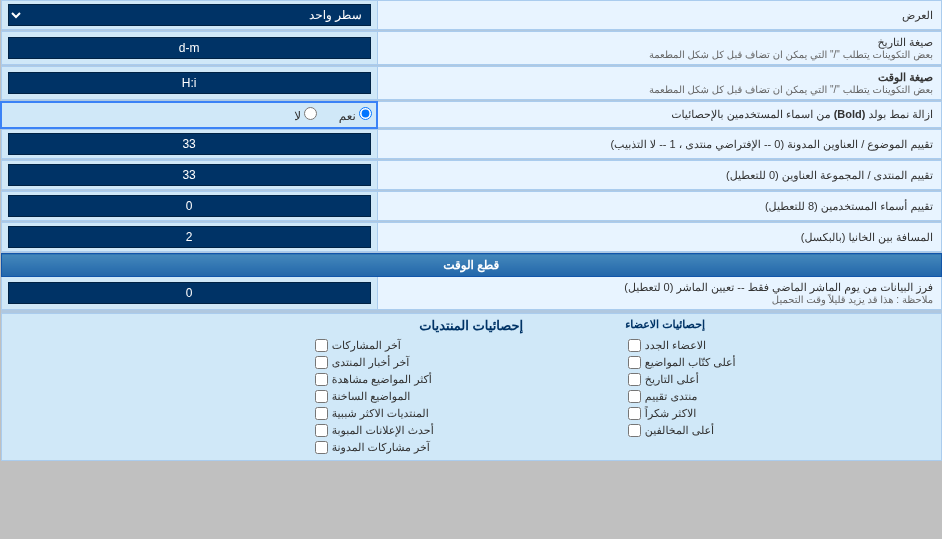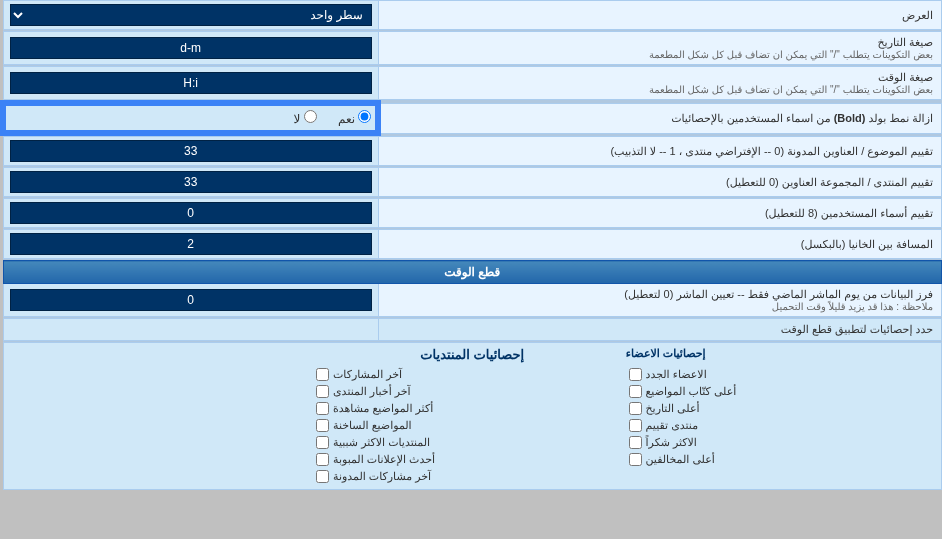--- a/index.html
+++ b/index.html
@@ -54,21 +54,21 @@
       color: #ffffff;
       border: 1px solid #002244;
       padding: 2px 4px;
       font-size: 12px;
       width: 100%;
     }
 
     .radio-row {
       background: #d0e8f8;
       padding: 4px 0;
-      border: 6px solid #3b82f6;
+      border: 2px solid #3b82f6;
       text-align: right;
       vertical-align: middle;
     }
 
     .radio-label {
       margin: 0 4px;
       color: #333;
     }
 
     .checkbox-section {
@@ -139,21 +139,21 @@
       <input type="text" class="input-field" value="d-m" style="">
     </td>
   </tr>
 
   <tr>
         <td colspan="2" style="height:2px; background:#b0c8e0;"></td>
       </tr>
 
   <tr>
     <td class="row-label">
-      <div style="font-weight:normal;">صيغة الوقت</div>
+      <div style="font-weight:bold;">صيغة الوقت</div>
       <div class="row-label-sub">بعض التكوينات يتطلب "/" التي يمكن ان تضاف قبل كل شكل المطعمة</div>
     </td>
     <td class="row-input">
       <input type="text" class="input-field" value="H:i" style="">
     </td>
   </tr>
 
   <tr>
         <td colspan="2" style="height:2px; background:#b0c8e0;"></td>
       </tr>
@@ -242,26 +242,20 @@
     </td>
     <td class="row-input">
       <input type="text" class="input-field" value="0" style="">
     </td>
   </tr>
 
   <tr>
         <td colspan="2" style="height:2px; background:#b0c8e0;"></td>
       </tr>
 
-  <tr>
-    <td class="limit-row-label">
-      <span>حدد إحصائيات لتطبيق قطع الوقت</span>
-    </td>
-    <td class="row-input"></td>
-  </tr>
 
   <tr>
         <td colspan="2" style="height:2px; background:#b0c8e0;"></td>
       </tr>
 
   <tr>
     <td colspan="2" class="checkbox-section">
 
       <div style="display:flex; justify-content:space-between; margin-bottom:4px;">
         <div style="flex:1; text-align:left; font-weight:bold; color:#003366; font-size:11px;">

